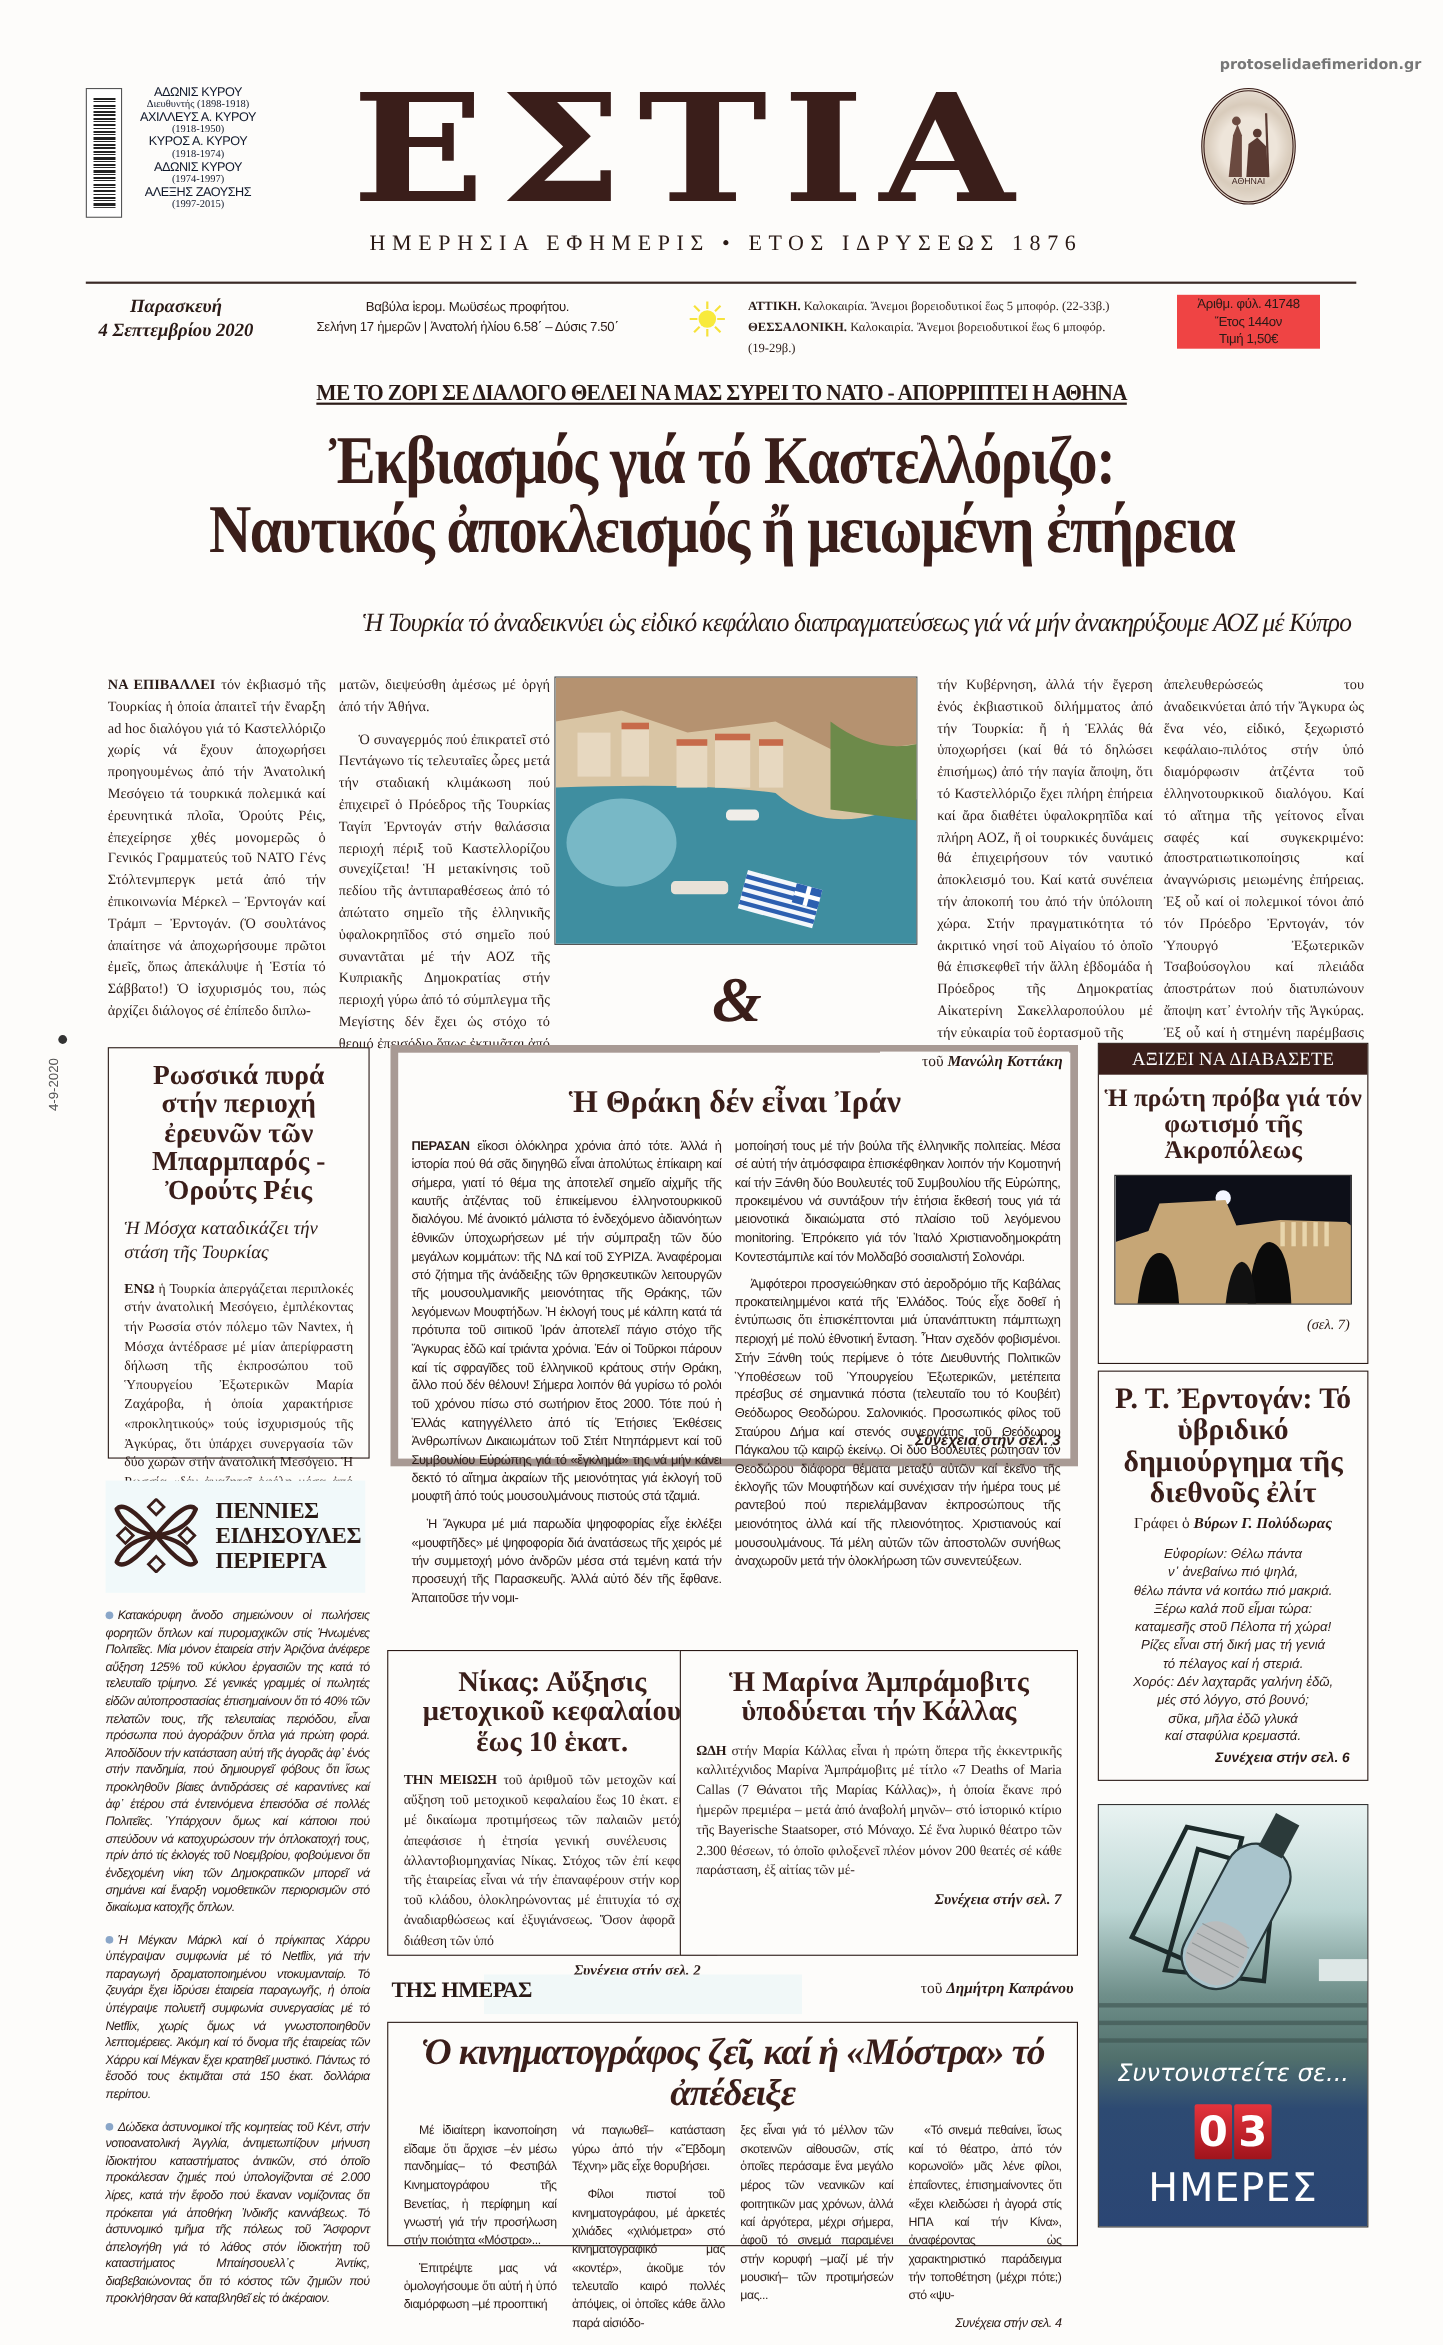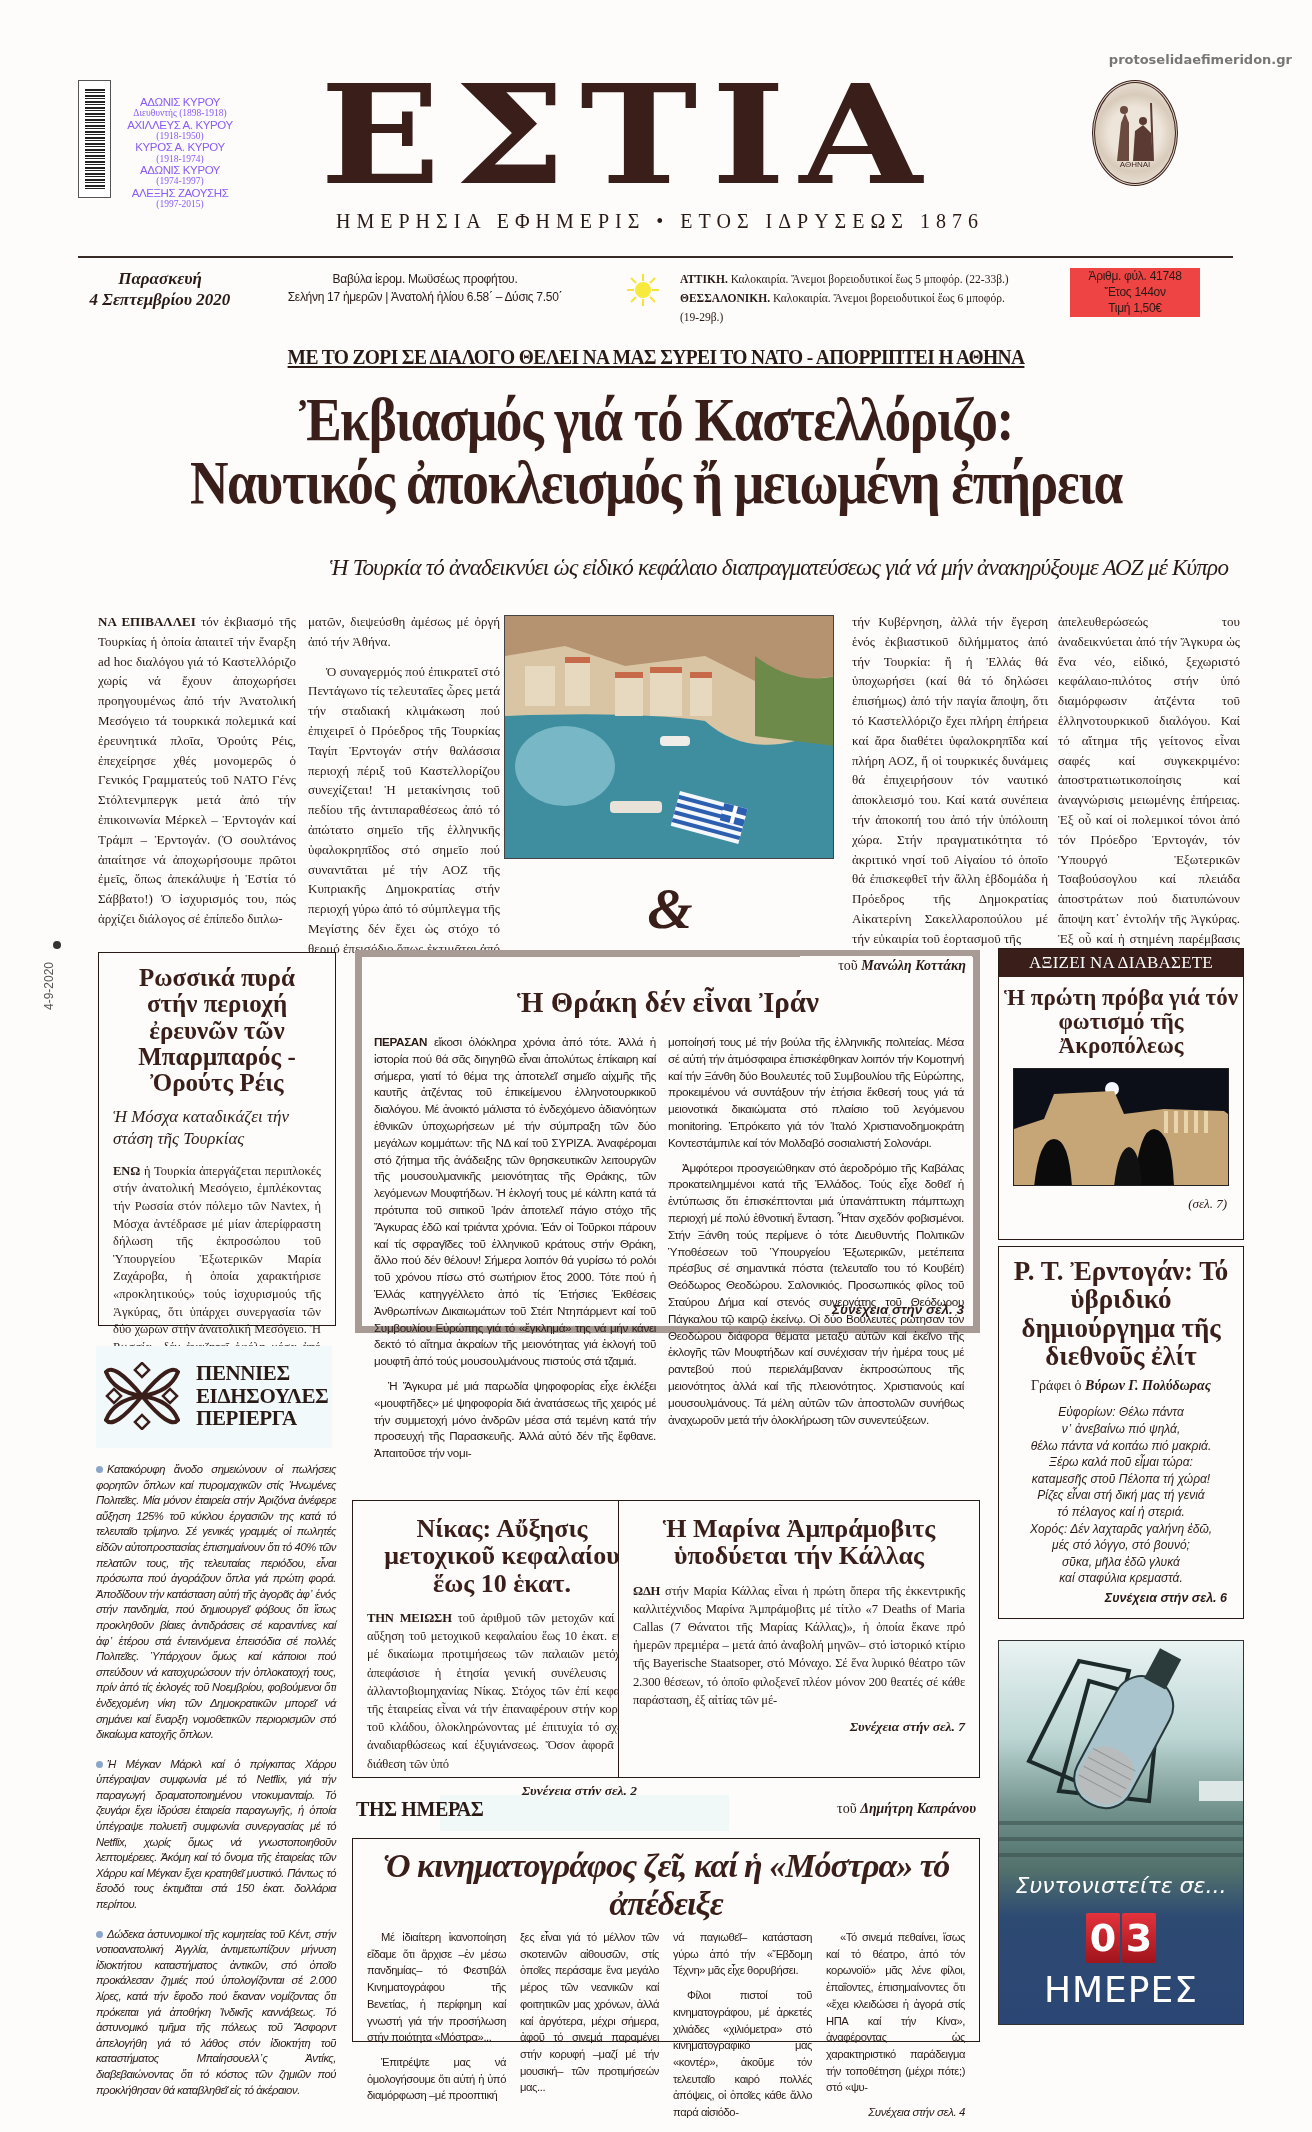--- a/index.html
+++ b/index.html
@@ -8,21 +8,21 @@
   .abs { position: absolute; }
   .sansn { font-family: "Liberation Sans", sans-serif; letter-spacing: -0.3px; }
   p { margin: 0; }
 
   
   #watermark { right: 20px; top: 52px; font-family: "DejaVu Sans", sans-serif; font-weight: bold; font-size: 13px; color: #777; }
 
   
   #barcode { left: 78px; top: 80px; width: 33px; height: 118px; border: 1px solid #555; background: #fff; display:flex; flex-direction:column; align-items:center; justify-content:center; }
   #barcode .bars { width: 20px; height: 100px; background: repeating-linear-gradient(180deg,#222 0 2px,#fff 2px 3px,#222 3px 4px,#fff 4px 6px); }
-  #founders { left: 120px; top: 96px; width: 120px; text-align: center; font-family: "Liberation Sans", sans-serif; color: #8b5cf6; line-height: 1.08; }
+  #founders { left: 120px; top: 78px; width: 120px; text-align: center; font-family: "Liberation Sans", sans-serif; color: #0f172a; line-height: 1.08; }
   #founders .name { font-size: 11.5px; letter-spacing: -0.4px; }
   #founders .yrs { font-size: 9.5px; font-family: "Liberation Serif", serif; }
   #logo { left: 268px; top: 68px; width: 720px; text-align: center; font-family: "DejaVu Serif", serif; font-weight: 900; font-size: 158px; letter-spacing: 14px; color: #3a1e1a; line-height: 1; transform: scaleY(0.86); transform-origin: top; }
   #subtitle { left: 290px; top: 210px; width: 740px; text-align: center; font-family: "Liberation Serif", serif; font-size: 20px; letter-spacing: 6px; color: #2a1a16; }
   #seal { left: 1092px; top: 80px; width: 86px; height: 106px; border-radius: 50%; border: 3px double #3a1e1a; background: radial-gradient(circle at 50% 50%, #eee5da 0 40%, #d8cbbb 60%, #f6f0e8 100%); }
   #seal-text { position:absolute; left:0; right:0; bottom:14px; text-align:center; font-size:8px; font-family:"Liberation Sans",sans-serif; color:#3a1e1a; }
   #rule-top { left: 78px; top: 256px; width: 1155px; height: 2px; background: #3a2a26; }
 
   
   #date { left: 80px; top: 268px; width: 160px; text-align: center; font-style: italic; font-weight: bold; font-size: 17px; line-height: 1.25; }
@@ -351,25 +351,25 @@
 <div id="day-title" class="abs">ΤΗΣ ΗΜΕΡΑΣ</div>
 <div id="day-byline" class="abs"><span>τοῦ</span> <i>Δημήτρη Καπράνου</i></div>
 <div id="cinema" class="abs box">
   <div id="cinema-title">Ὁ κινηματογράφος ζεῖ, καί ἡ «Μόστρα» τό ἀπέδειξε</div>
   <div id="cinema-cols">
     <div class="ccol">
       <p>Μέ ἰδιαίτερη ἱκανοποίηση εἴδαμε ὅτι ἄρχισε –ἐν μέσω πανδημίας– τό Φεστιβάλ Κινηματογράφου τῆς Βενετίας, ἡ περίφημη καί γνωστή γιά τήν προσήλωση στήν ποιότητα «Μόστρα»...</p>
       <p>Ἐπιτρέψτε μας νά ὁμολογήσουμε ὅτι αὐτή ἡ ὑπό διαμόρφωση –μέ προοπτική</p>
     </div>
     <div class="ccol">
-      <p style="text-indent:0">ξες εἶναι γιά τό μέλλον τῶν σκοτεινῶν αἰθουσῶν, στίς ὁποῖες περάσαμε ἕνα μεγάλο μέρος τῶν νεανικῶν καί φοιτητικῶν μας χρόνων, ἀλλά καί ἀργότερα, μέχρι σήμερα, ἀφοῦ τό σινεμά παραμένει στήν κορυφή –μαζί μέ τήν μουσική– τῶν προτιμήσεών μας...</p>
+      <p style="text-indent:0">νά παγιωθεῖ– κατάσταση γύρω ἀπό τήν «Ἕβδομη Τέχνη» μᾶς εἶχε θορυβήσει.</p>
+      <p>Φίλοι πιστοί τοῦ κινηματογράφου, μέ ἀρκετές χιλιάδες «χιλιόμετρα» στό κινηματογραφικό μας «κοντέρ», ἀκοῦμε τόν τελευταῖο καιρό πολλές ἀπόψεις, οἱ ὁποῖες κάθε ἄλλο παρά αἰσιόδο-</p>
     </div>
     <div class="ccol">
-      <p style="text-indent:0">νά παγιωθεῖ– κατάσταση γύρω ἀπό τήν «Ἕβδομη Τέχνη» μᾶς εἶχε θορυβήσει.</p>
-      <p>Φίλοι πιστοί τοῦ κινηματογράφου, μέ ἀρκετές χιλιάδες «χιλιόμετρα» στό κινηματογραφικό μας «κοντέρ», ἀκοῦμε τόν τελευταῖο καιρό πολλές ἀπόψεις, οἱ ὁποῖες κάθε ἄλλο παρά αἰσιόδο-</p>
+      <p style="text-indent:0">ξες εἶναι γιά τό μέλλον τῶν σκοτεινῶν αἰθουσῶν, στίς ὁποῖες περάσαμε ἕνα μεγάλο μέρος τῶν νεανικῶν καί φοιτητικῶν μας χρόνων, ἀλλά καί ἀργότερα, μέχρι σήμερα, ἀφοῦ τό σινεμά παραμένει στήν κορυφή –μαζί μέ τήν μουσική– τῶν προτιμήσεών μας...</p>
     </div>
     <div class="ccol">
       <p>«Τό σινεμά πεθαίνει, ἴσως καί τό θέατρο, ἀπό τόν κορωνοϊό» μᾶς λένε φίλοι, ἐπαΐοντες, ἐπισημαίνοντες ὅτι «ἔχει κλειδώσει ἡ ἀγορά στίς ΗΠΑ καί τήν Κίνα», ἀναφέροντας ὡς χαρακτηριστικό παράδειγμα τήν τοποθέτηση (μέχρι πότε;) στό «ψυ-</p>
       <div class="ccont">Συνέχεια στήν σελ. 4</div>
     </div>
   </div>
 </div>
 
 <div id="radio" class="abs">
   <svg width="246" height="230" viewBox="0 0 246 230" style="position:absolute;left:0;top:0">

